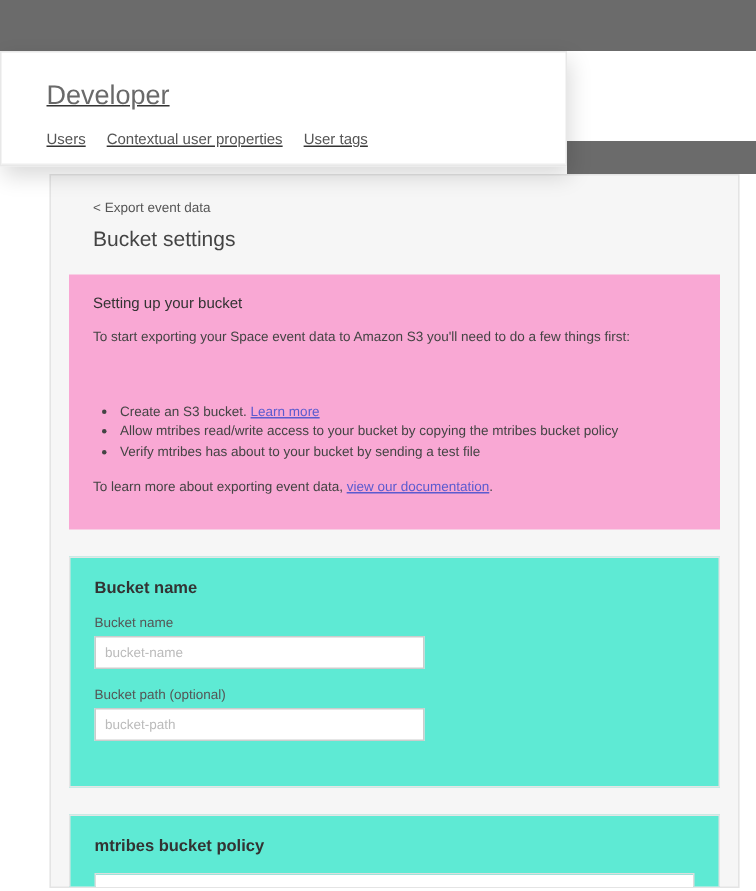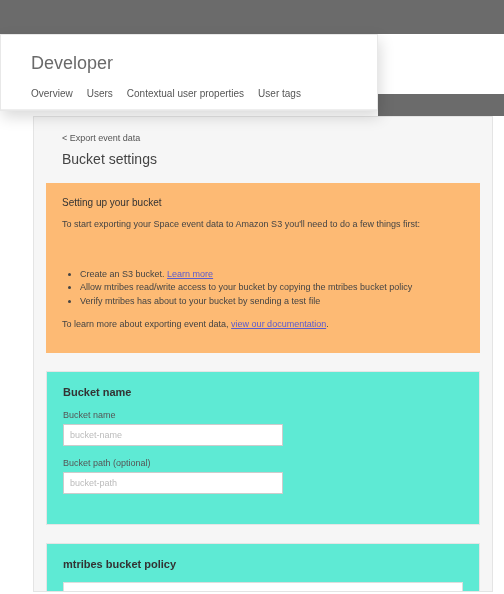--- a/index.html
+++ b/index.html
@@ -2,34 +2,35 @@
 <html><head>
 <meta charset="utf-8">
 <style>
   * { box-sizing: border-box; margin: 0; padding: 0; }
   body { font-family: -apple-system, Helvetica, Arial, sans-serif; background: #fff; width: 504px; height: 594px; overflow: hidden; position: relative; color: #333; }
   .topbar { background: #6b6b6b; height: 34px; width: 100%; }
   .floating-panel {
     position: absolute; top: 34px; left: 0; width: 378px; background: #fff;
     border: 1px solid #e8e8e8; box-shadow: 2px 6px 14px rgba(0,0,0,0.15);
     z-index: 10;
+    text-decoration: underline;
   }
   .fp-title { font-size: 18px; color: #6a6a6a; font-weight: 400; padding: 18px 14px 14px 30px; }
   .fp-tabs { display: flex; gap: 14px; padding: 0 12px 0 30px; border-bottom: 1px solid #eee; }
   .fp-tab { font-size: 10px; color: #555; padding: 0 0 8px 0; cursor: pointer; border-bottom: 2px solid transparent; }
   .fp-tab.active { border-bottom: 2px solid #444; color: #333; }
   .secondbar { position: absolute; top: 94px; left: 378px; right: 0; height: 22px; background: #6b6b6b; }
   .page {
     position: absolute; top: 116px; left: 33px; width: 460px; height: 476px;
     background: #f6f6f6; border: 1px solid #e4e4e4; overflow: hidden;
   }
   .back { font-size: 9px; color: #555; padding: 16px 28px 8px; }
   .page-title { font-size: 14px; color: #444; font-weight: 400; padding: 0 28px 16px; }
   .info {
-    margin: 0 12px 18px; background: #fdba74; padding: 14px 16px; font-size: 9px; color: #444;
+    margin: 0 12px 18px; background: #f9a8d4; padding: 14px 16px; font-size: 9px; color: #444;
   }
   .info-title { font-size: 10px; margin-bottom: 10px; color: #333; }
   .info p { margin-bottom: 8px; line-height: 1.4; }
   .info ul { list-style: disc; padding-left: 18px; margin-bottom: 10px; margin-top: 37px; }
   .info li { line-height: 1.5; }
   .info a { color: #5b5bcf; text-decoration: underline; cursor: pointer; }
   .card {
     margin: 0 12px 18px; background: #5eead4; border: 1px solid #e5e5e5; padding: 14px 16px 18px;
   }
   .card-title { font-size: 11px; font-weight: 600; color: #333; margin-bottom: 12px; }
@@ -46,21 +47,20 @@
   }
 </style>
 </head>
 <body>
 
 <div class="topbar"></div>
 
 <div class="floating-panel">
   <div class="fp-title">Developer</div>
   <div class="fp-tabs">
-    <div class="fp-tab">Overview</div>
     <div class="fp-tab">Users</div>
     <div class="fp-tab">Contextual user properties</div>
     <div class="fp-tab">User tags</div>
   </div>
 </div>
 
 <div class="secondbar"></div>
 
 <div class="page">
   <div class="back">&lt; Export event data</div>

